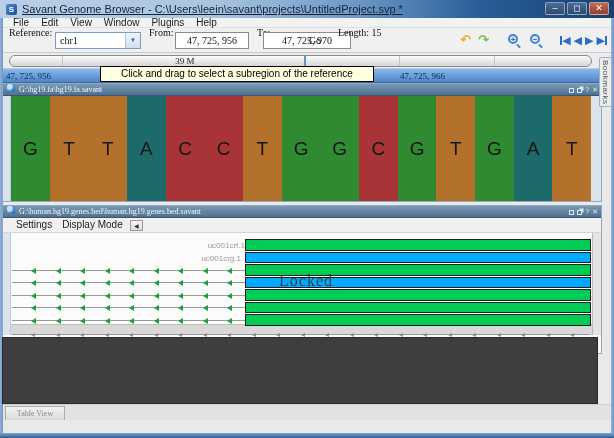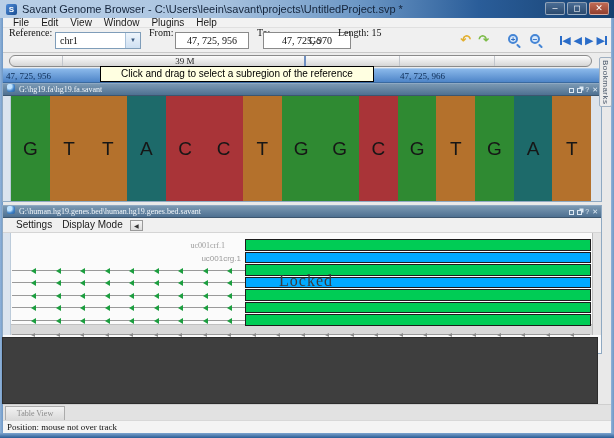--- a/index.html
+++ b/index.html
@@ -7,21 +7,21 @@
           font-family:"Liberation Sans",sans-serif;-webkit-font-smoothing:antialiased;}
   .screen *{box-sizing:border-box;}
 
   
   .titlebar{position:absolute;left:0;top:0;width:614px;height:18px;
     background:linear-gradient(90deg,#b9cfe7 0%,#aac4e0 35%,#6d98c6 58%,#2a5d99 78%,#16406f 100%);
     display:flex;align-items:center;padding:0 4px;}
   .app-icon{width:11px;height:11px;border-radius:2px;margin:0 5px 0 2px;
     background:linear-gradient(135deg,#4d8ad8,#1b4f92);color:#fff;font:bold 8px/11px "Liberation Sans",sans-serif;
     text-align:center;flex:0 0 auto;}
-  .title-text{font:11px/18px "Liberation Sans",sans-serif;color:#13233a;white-space:nowrap;overflow:hidden;}
+  .title-text{font:11px/18px "Liberation Sans",sans-serif;color:#13233a;white-space:nowrap;overflow:hidden;text-decoration:underline;}
   .win-btns{position:absolute;right:5px;top:2px;display:flex;gap:2px;}
   .win-btn{width:20px;height:13px;border:1px solid rgba(255,255,255,.45);border-radius:2px;
     background:linear-gradient(#4a6d94,#2c4a6e);color:#fff;font:9px/11px "Liberation Sans",sans-serif;text-align:center;}
   .win-btn.close{background:linear-gradient(#c06a54,#93402f);}
   .side-border{position:absolute;top:18px;width:3px;height:415px;background:linear-gradient(90deg,#8fb2d9,#6f98c5);}
   .side-border.left{left:0;} .side-border.right{right:0;width:3px;}
   .bottom-border{position:absolute;left:0;top:433px;width:614px;height:5px;
     background:linear-gradient(#7da4cf,#2a5c94);}
 
   
@@ -292,21 +292,21 @@
     <div class="gene-menubar" id="gene-menubar">
         <span class="gmenu-item">Settings</span>
         <span class="gmenu-item">Display Mode</span>
         <button class="collapse-btn">◀</button>
       </div>
     <div class="gene-content" id="gene-content">
       <div class="bottom-strip"></div>
 
       <div class="gene-gutter"></div>
       <div class="gene-vscroll"></div>
-    <div class="gene-label" style="left: 162px; top: 8px; font-family: Liberation Serif, serif;">uc001crf.1</div>
+    <div class="gene-label" style="left: 182px; top: 8px;">uc001crf.1</div>
         <div class="gbar" style="top: 6px; height: 11.5px; background: rgb(0, 204, 85);"></div>
         <div class="gene-label" style="left: 178px; top: 20.5px;">uc001crg.1</div>
         <div class="gbar" style="top: 18.5px; height: 11.5px; background: rgb(0, 170, 255);"></div>
         <div class="iline" style="left: 9px; top: 36.75px; width: 233px;"></div>
         <span class="iarrow" style="left: 28px; top: 34.75px; border-top-width: 3px; border-bottom-width: 3px; border-right: 5px solid rgb(28, 158, 63);"></span>
         <span class="iarrow" style="left: 52.5px; top: 34.75px; border-top-width: 3px; border-bottom-width: 3px; border-right: 5px solid rgb(28, 158, 63);"></span>
         <span class="iarrow" style="left: 77px; top: 34.75px; border-top-width: 3px; border-bottom-width: 3px; border-right: 5px solid rgb(28, 158, 63);"></span>
         <span class="iarrow" style="left: 101.5px; top: 34.75px; border-top-width: 3px; border-bottom-width: 3px; border-right: 5px solid rgb(28, 158, 63);"></span>
         <span class="iarrow" style="left: 126px; top: 34.75px; border-top-width: 3px; border-bottom-width: 3px; border-right: 5px solid rgb(28, 158, 63);"></span>
         <span class="iarrow" style="left: 150.5px; top: 34.75px; border-top-width: 3px; border-bottom-width: 3px; border-right: 5px solid rgb(28, 158, 63);"></span>
@@ -383,17 +383,16 @@
         <span class="iarrow" style="left: 542.5px; top: 99.75px; border-top-width: 2px; border-bottom-width: 2px; border-right: 4px solid rgb(138, 138, 138);"></span>
         <span class="iarrow" style="left: 567px; top: 99.75px; border-top-width: 2px; border-bottom-width: 2px; border-right: 4px solid rgb(138, 138, 138);"></span>
         <div class="locked-text">Locked</div>
       </div>
   </div>
 
   <div class="dark-area"></div>
   <div class="tv-row">
     <button class="tableview-btn">Table View</button>
   </div>
-  <div class="statusbar">Position: mouse not over track</div>
 
   <div class="bookmarks-tab">Bookmarks</div>
 
 </div>
 
 </body></html>

